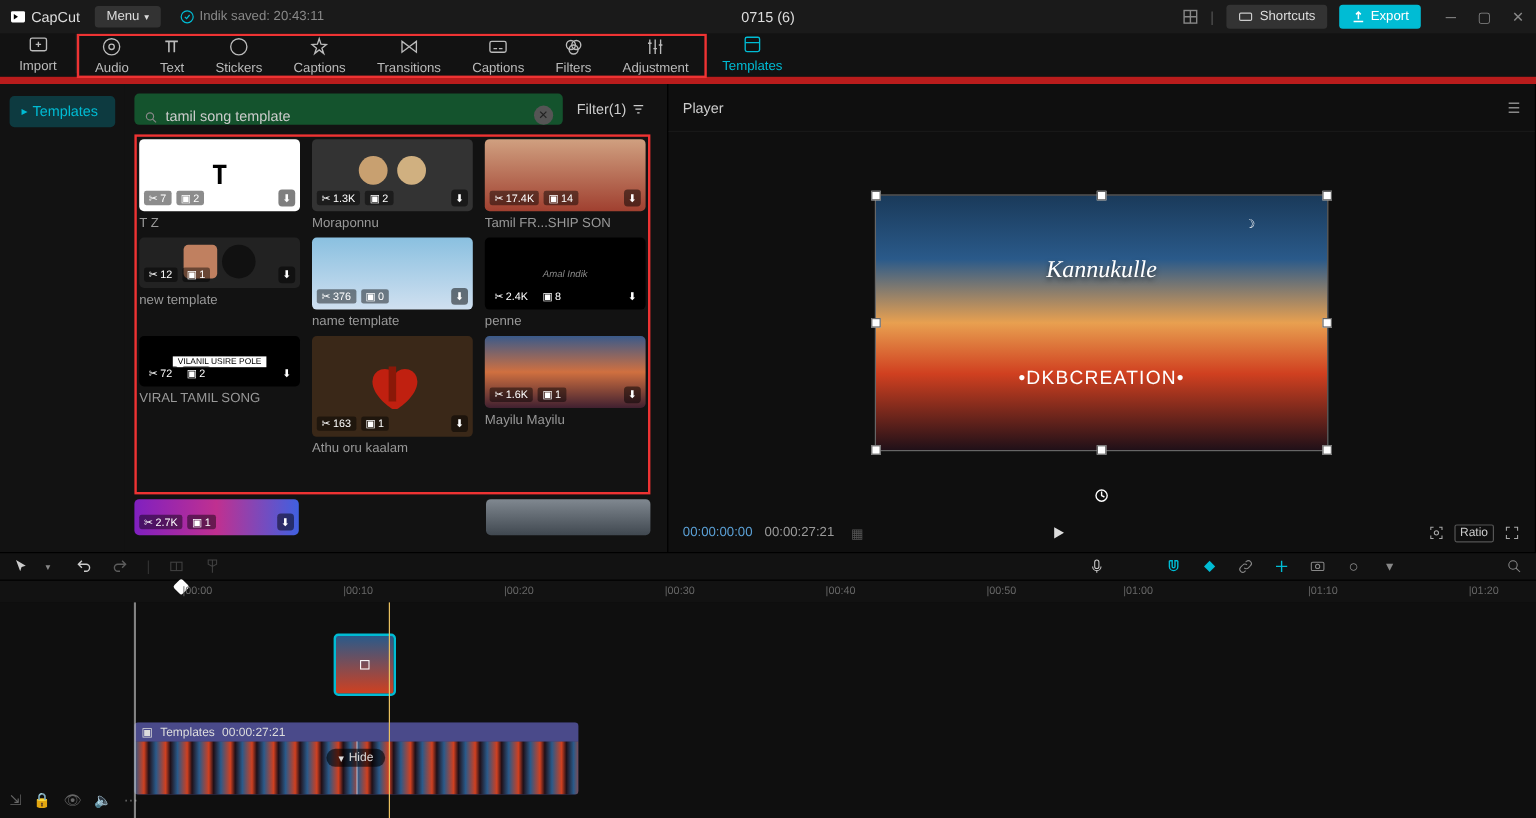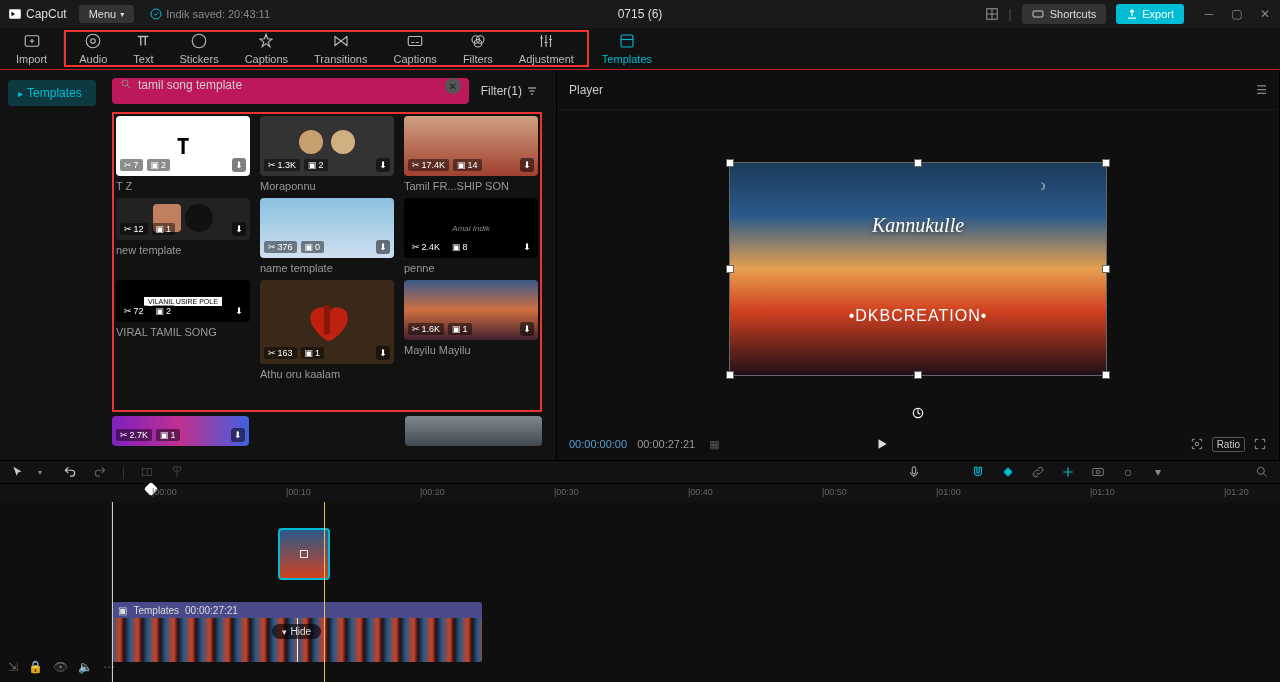--- a/index.html
+++ b/index.html
@@ -8,36 +8,36 @@
 .logo { display: flex; align-items: center; gap: 4px; font-size: 12px; font-weight: 500; color: #ddd; }
 .menu-btn { margin-left: 12px; background: #333; padding: 3px 10px; border-radius: 3px; font-size: 11px; color: #ddd; display:flex; align-items:center; gap:4px;}
 .autosave { margin-left: 16px; color: #888; font-size: 11px; display:flex; align-items:center; gap:4px;}
 .project-title { position: absolute; left: 50%; transform: translateX(-50%); color: #ddd; font-size: 12px; }
 .titlebar-right { margin-left: auto; display: flex; align-items: center; gap: 10px; }
 .shortcuts-btn { background: #333; padding: 4px 10px; border-radius: 3px; font-size: 11px; color: #ddd; display:flex; align-items:center; gap:6px;}
 .export-btn { background: #00bcd4; color: #fff; padding: 4px 10px; border-radius: 3px; font-size: 11px; display:flex; align-items:center; gap:4px; font-weight:500;}
 .win-controls { display: flex; gap: 14px; margin-left: 8px; color: #888; }
 .win-controls span { width: 14px; text-align: center; }
 
-.toolbar { height: 42px; display: flex; align-items: center; border-bottom: 1px solid #b91c1c; background: #121212; }
+.toolbar { height: 42px; display: flex; align-items: flex-start; border-bottom: 6px solid #b91c1c; background: #121212; }
 .toolbar-group { display: flex; }
 .tool-item { display: flex; flex-direction: column; align-items: center; justify-content: center; padding: 0 13px; font-size: 11px; color: #bbb; gap: 3px; }
 .tool-item.active { color: #00bcd4; }
 .tool-icon { width: 18px; height: 18px; display: flex; align-items: center; justify-content: center; }
 .import-item { padding: 0 16px; border-right: 1px solid #222; }
 .highlight-box { border: 2px solid #e33; }
 .player-header { display:flex; align-items:center; height:40px; padding:0 12px; font-size:12px; color:#ccc; justify-content:space-between; border-bottom:1px solid #181818;}
 
 .main { display: flex; height: 390px; }
 .left-panel { width: 556px; display:flex; background:#121212;}
 .left-nav { width: 104px; background: #121212; padding-top:10px; }
 .left-nav-item { padding:6px 10px; margin: 0 8px; color:#00bcd4; background:#0d3a40; border-radius:4px; font-size:12px; display:flex; align-items:center; gap:4px;}
 .tpl-content { flex:1; padding:8px 14px 0 8px; overflow:hidden; position:relative;}
 .search-row { display:flex; align-items:center; gap:8px; margin-bottom:8px;}
-.search-box { flex:1; background:#be185d; border-radius:4px; height:26px; display:flex; align-items:flex-start; padding:0 8px; gap:6px; color:#aaa; font-size:12px;}
+.search-box { flex:1; background:#14532d; border-radius:4px; height:26px; display:flex; align-items:flex-end; padding:0 8px; gap:6px; color:#aaa; font-size:12px;}
 .search-box input { background:transparent; border:none; outline:none; color:#ccc; font-size:12px; flex:1;}
 .clear-x { width:16px;height:16px;background:#555;border-radius:50%;display:flex;align-items:center;justify-content:center;color:#222;font-size:10px;}
 .filter-btn { color:#ccc; font-size:12px; display:flex; align-items:center; gap:4px; padding:0 4px;}
 .tpl-grid-wrap { border:2px solid #e33; padding:2px; height: 300px; overflow:hidden;}
 .tpl-grid { display:grid; grid-template-columns: repeat(3, 1fr); gap:6px 10px; }
 .tpl-item { display:flex; flex-direction:column; gap:4px;}
 .tpl-thumb { height:60px; border-radius:4px; background:#333; position:relative; overflow:hidden;}
 .tpl-thumb.small { height:42px; }
 .tpl-thumb-white { background:#fff; display:flex;align-items:center;justify-content:center;}
 .tpl-stats { position:absolute; bottom:4px; left:4px; right:4px; display:flex; align-items:center; gap:4px; font-size:9px; color:#fff; }

